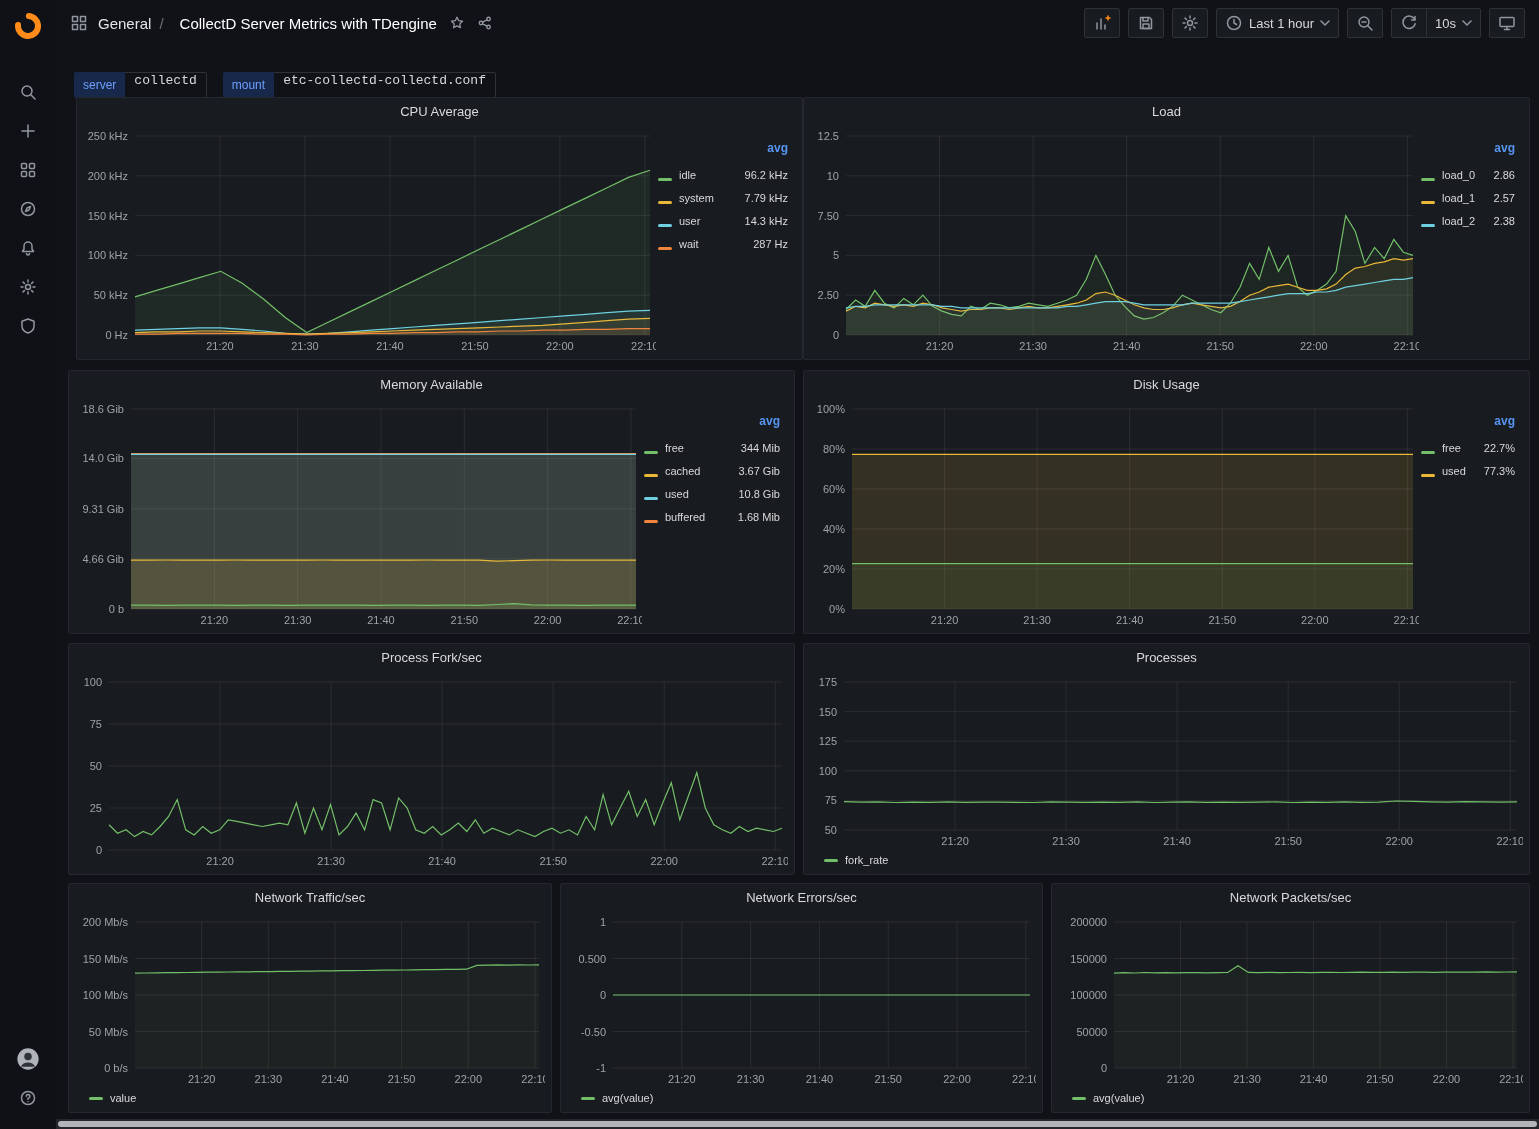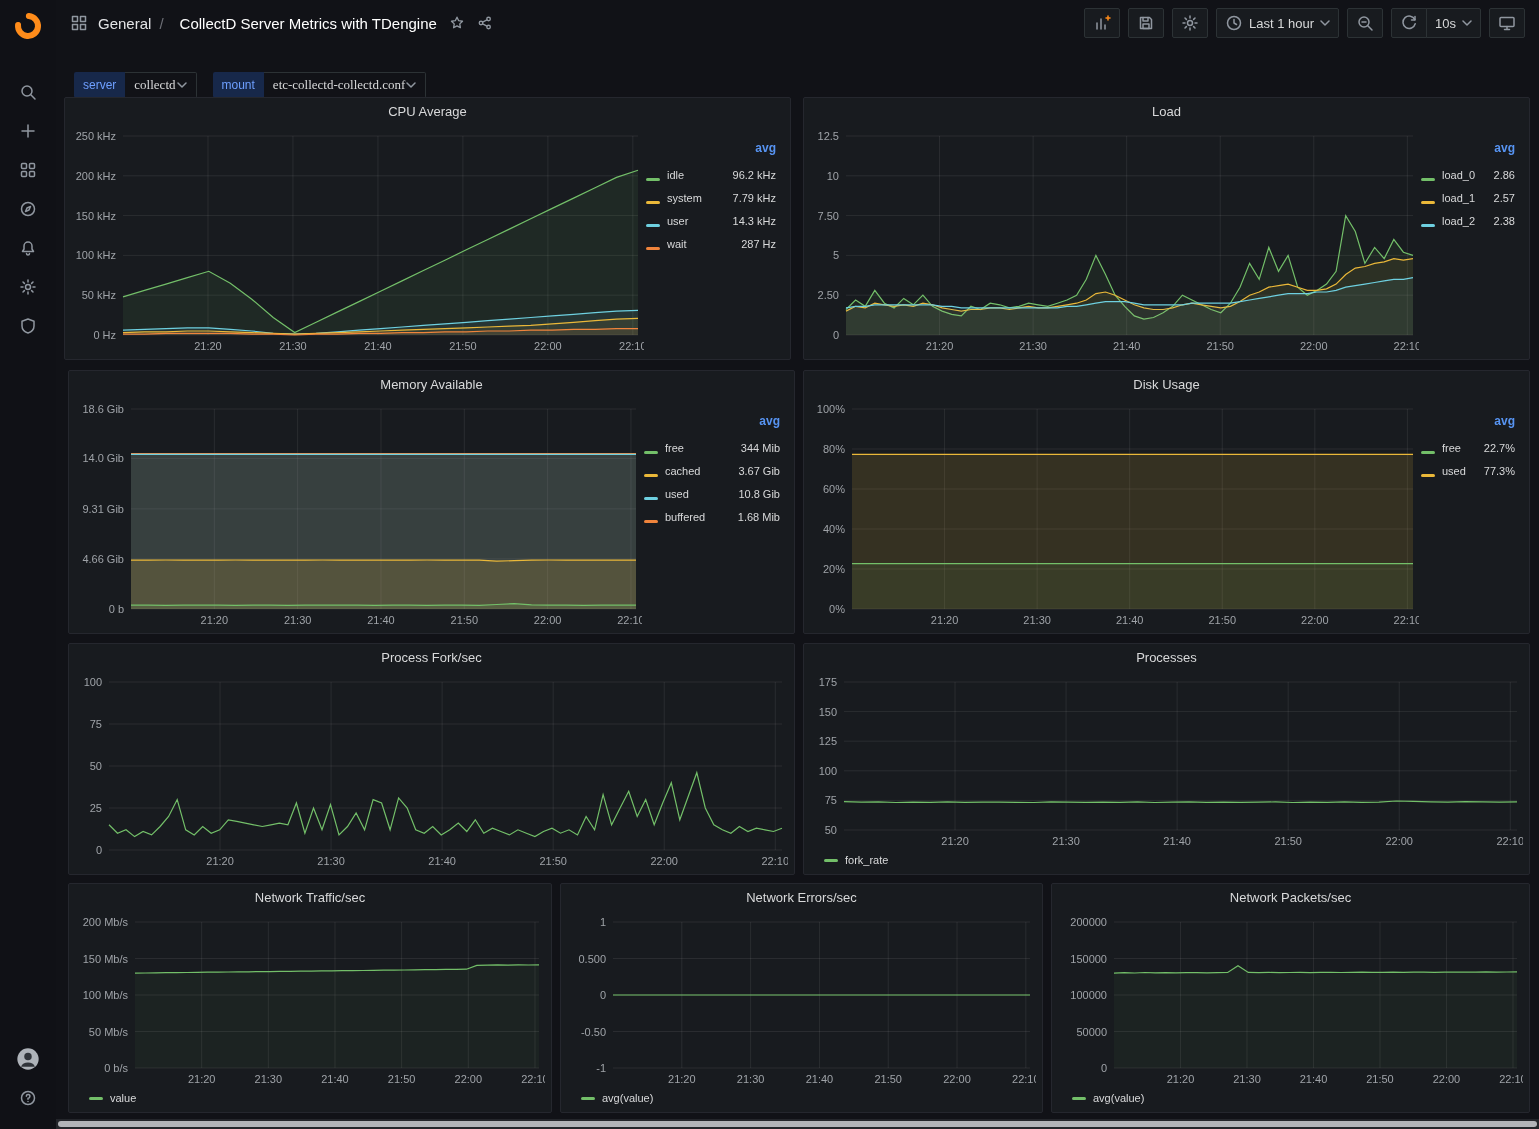--- a/index.html
+++ b/index.html
@@ -29,21 +29,21 @@
   .btn-group{display:flex;}
   .btn-group .tbtn:first-child{border-radius:2px 0 0 2px;}
   .btn-group .tbtn:last-child{border-radius:0 2px 2px 0;margin-left:-1px;}
 
   
   .variables{position:absolute;left:56px;top:52px;height:32px;display:flex;align-items:center;gap:16px;padding:0 18px;}
   .var-chip{display:flex;align-items:stretch;height:26px;margin-top:34px;}
   .var-label{background:#17284a;color:#6e9fff;font-size:12px;display:flex;align-items:center;
     padding:0 9px;border-radius:2px 0 0 2px;}
   .var-value{background:#111217;border:1px solid #2c3235;border-left:none;color:#d8d9da;font-size:13px;
-    display:flex;align-items:center;gap:1px;padding:0 9px;border-radius:0 2px 2px 0;cursor:pointer;font-family:Liberation Serif, serif;}
+    display:flex;align-items:center;gap:19px;padding:0 9px;border-radius:0 2px 2px 0;cursor:pointer;font-family:Liberation Mono, monospace;flex-direction:column;}
   .caret{width:10px;height:6px;stroke:#9097a0;fill:none;stroke-width:1.5;stroke-linecap:round;stroke-linejoin:round;}
 
   
   .panel{position:absolute;background:#181b1f;border:1px solid #25272e;border-radius:2px;}
   .panel-title{height:28px;line-height:28px;text-align:center;font-size:13px;color:#d8d9da;
     font-weight:500;cursor:pointer;white-space:nowrap;overflow:hidden;}
   .panel-body{position:absolute;top:28px;left:6px;right:6px;bottom:4px;display:flex;}
   .panel-body.col{flex-direction:column;}
   .chart{flex:1 1 auto;min-width:0;min-height:0;position:relative;}
   .chart svg{position:absolute;left:0;top:0;}
@@ -233,21 +233,21 @@
       <span class="var-label">mount</span>
       <button class="var-value">
         <span>etc-collectd-collectd.conf</span>
         <svg class="caret" viewBox="0 0 10 6">
             <path d="M1 1l4 4 4-4"></path>
           </svg>
       </button>
     </div>
   </div>
 
-  <section class="panel" style="left:64px;top:97px;width:727px;height:263px">
+  <section class="panel" style="left:76px;top:97px;width:727px;height:263px">
     <div class="panel-title">CPU Average</div>
     <div class="panel-body">
       <div class="chart">
           <svg width="573" height="229">
             <line x1="52" y1="209" x2="567" y2="209" stroke="rgba(255,255,255,0.08)" stroke-width="1"></line>
             <text x="45" y="213" fill="#9fa3a8" font-size="11" text-anchor="end">0 Hz</text>
             <line x1="52" y1="169.20000000000002" x2="567" y2="169.20000000000002" stroke="rgba(255,255,255,0.08)" stroke-width="1"></line>
             <text x="45" y="173.20000000000002" fill="#9fa3a8" font-size="11" text-anchor="end">50 kHz</text>
             <line x1="52" y1="129.39999999999998" x2="567" y2="129.39999999999998" stroke="rgba(255,255,255,0.08)" stroke-width="1"></line>
             <text x="45" y="133.39999999999998" fill="#9fa3a8" font-size="11" text-anchor="end">100 kHz</text>

